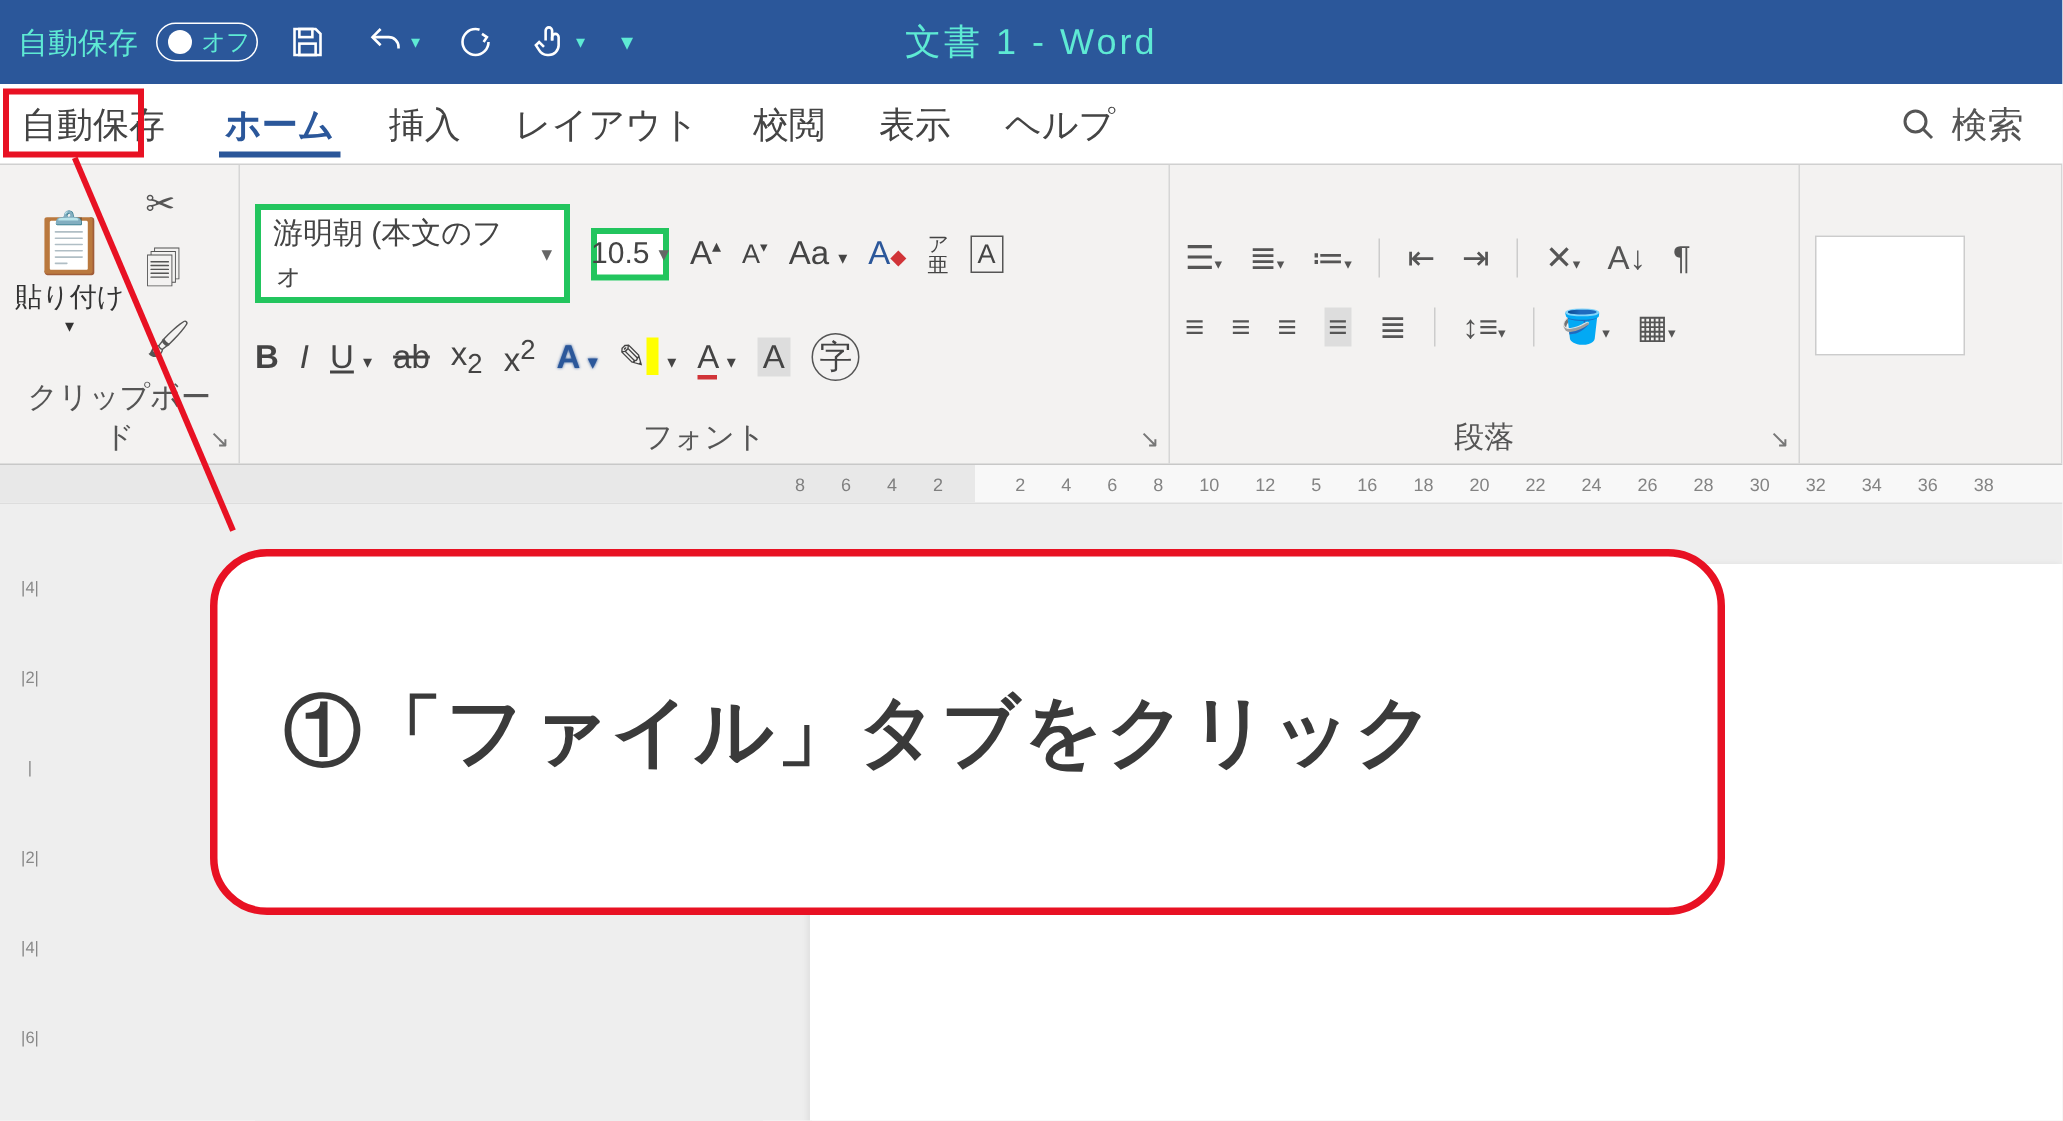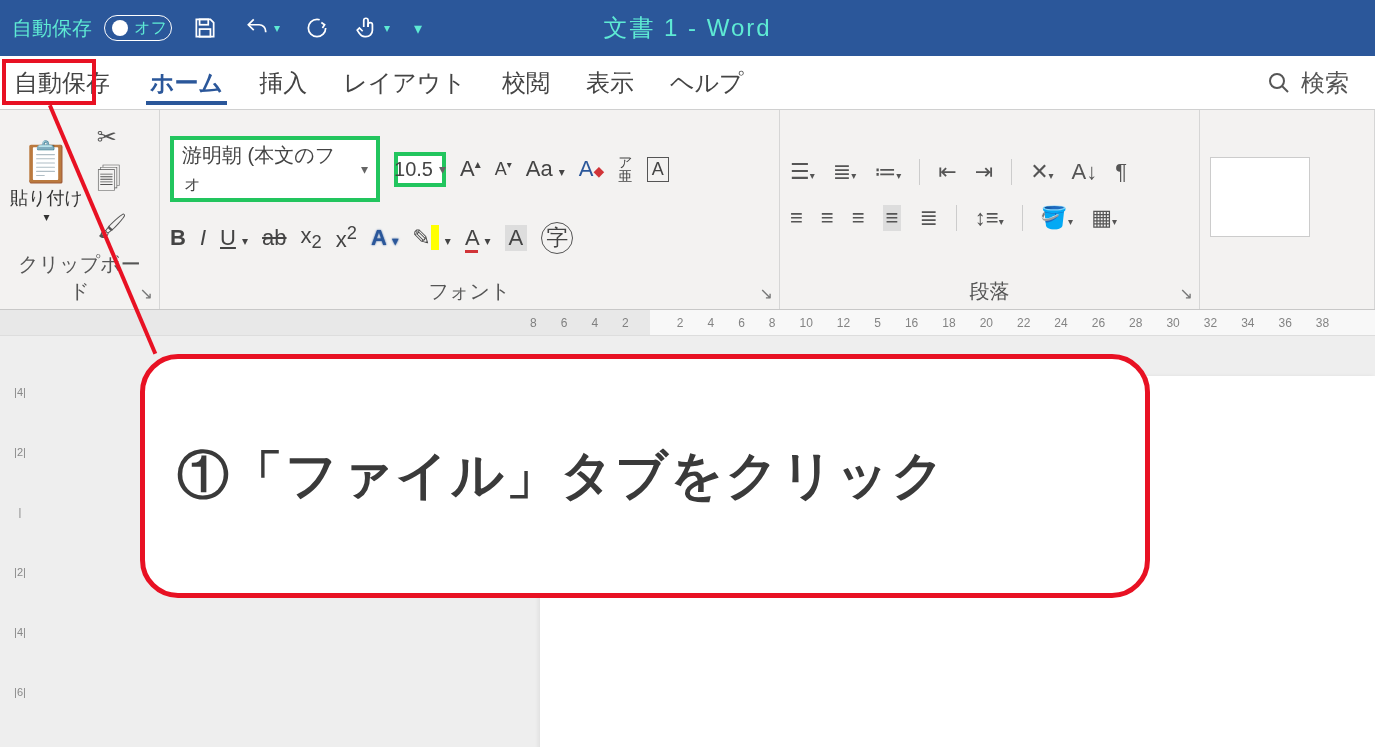--- a/index.html
+++ b/index.html
@@ -58,21 +58,21 @@
   .docarea{display:flex;height:437px;}
   .vruler{width:40px;background:#eeeeee;position:relative;font-size:11px;color:#888;text-align:center;}
   .vruler .vt{position:absolute;left:0;right:0;}
   .docbg{flex:1;background:#eeeeee;position:relative;}
   .page{position:absolute;left:500px;top:40px;right:0;bottom:0;background:#fff;box-shadow:-2px 0 4px rgba(0,0,0,0.06);}
   .page .corner-mark{position:absolute;left:500px;top:180px;width:26px;height:26px;border-left:2px solid #999;border-bottom:2px solid #999;}
 
   
   .file-hl{position:absolute;left:2px;top:59px;width:94px;height:46px;border:4px solid #e81123;z-index:50;}
   .conn-line{position:absolute;left:48px;top:106px;width:4px;height:270px;background:#e81123;transform:rotate(-23deg);transform-origin:top left;z-index:49;}
-  .callout{position:absolute;left:140px;top:354px;width:1010px;height:244px;border:5px solid #e81123;border-radius:38px;background:#fff;z-index:60;display:flex;align-items:center;padding:0 32px;}
+  .callout{position:absolute;left:140px;top:366px;width:1010px;height:244px;border:5px solid #e81123;border-radius:38px;background:#fff;z-index:60;display:flex;align-items:center;padding:0 44px;}
   .callout-text{font-size:52px;font-weight:700;color:#3a3a3a;letter-spacing:2px;}
 
   svg{display:block;}
 </style>
 </head>
 <body>
 
 <div class="titlebar">
   <div class="autosave">
     <span>自動保存</span>

